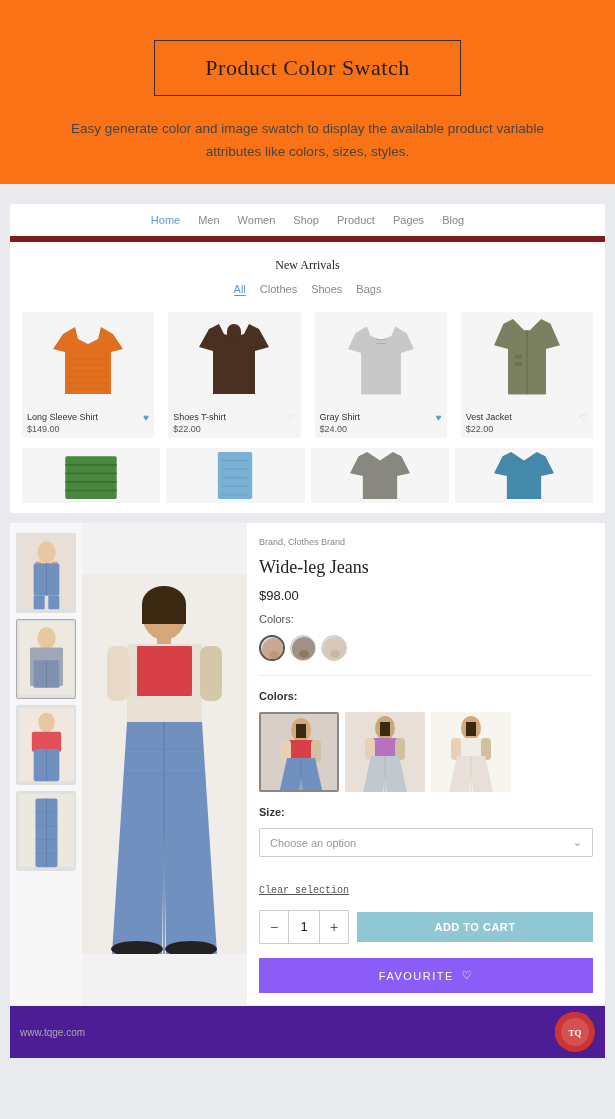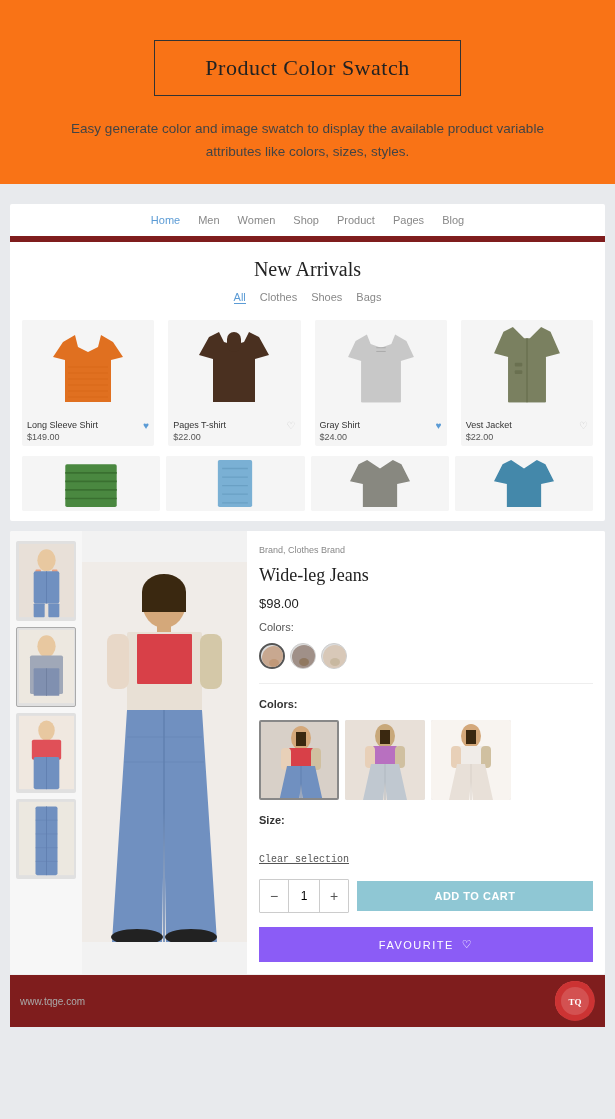--- a/index.html
+++ b/index.html
@@ -60,21 +60,21 @@
       cursor: pointer;
     }
     .shop-nav span.active {
       color: #5b9bd5;
     }
     .shop-title-area {
       text-align: center;
       padding: 16px 0 6px;
     }
     .shop-title-area h2 {
-      font-size: 20px;
+      font-size: 12px;
       font-weight: 400;
       color: #222;
     }
     .filter-tabs {
       display: flex;
       justify-content: center;
       gap: 14px;
       padding: 4px 0 12px;
     }
     .filter-tabs span {
@@ -369,21 +369,21 @@
       cursor: pointer;
       display: flex;
       align-items: center;
       justify-content: center;
       gap: 8px;
       margin-top: 4px;
     }
 
     
     .bottom-bar {
-      background: #7f1d1d;
+      background: #4c1d95;
       margin: 0 10px;
       padding: 6px 10px;
       display: flex;
       justify-content: space-between;
       align-items: center;
       border-top: 1px solid #f0f0f0;
     }
     .bottom-site {
       font-size: 10px;
       color: #aaa;
@@ -459,21 +459,21 @@
     <div class="product-card">
       <div class="product-img">
         <svg viewBox="0 0 70 80" width="60" height="70">
           <polygon points="10,10 0,28 14,32 14,75 56,75 56,32 70,28 60,10 50,5 45,15 35,18 25,15 20,5" fill="#4a3020"></polygon>
           <rect x="14" y="32" width="42" height="43" fill="#4a3020" rx="1"></rect>
           <rect x="28" y="5" width="14" height="20" rx="7" fill="#4a3020"></rect>
         </svg>
       </div>
       <div class="product-info">
         <div>
-          <div class="product-name">Pages T-shirt</div>
+          <div class="product-name">Shoes T-shirt</div>
           <div class="product-price">$22.00</div>
         </div>
         <span class="heart-icon outline">♡</span>
       </div>
     </div>
 
     <div class="product-card">
       <div class="product-img">
         <svg viewBox="0 0 70 85" width="60" height="75">
           <polygon points="8,15 0,32 14,36 14,80 56,80 56,36 70,32 62,15 50,8 46,18 35,22 24,18 20,8" fill="#c8c8c8"></polygon>
@@ -699,20 +699,24 @@
           <rect x="28" y="26" width="24" height="18" fill="#f0ece8" rx="1"></rect>
           <rect x="20" y="26" width="10" height="22" fill="#e8d0b8" rx="4"></rect>
           <rect x="50" y="26" width="10" height="22" fill="#d0c0a0" rx="4"></rect>
           <path d="M26,44 L18,80 L38,80 L40,62 L42,80 L62,80 L54,44 Z" fill="#e8e0d8"></path>
           <line x1="40" y1="44" x2="40" y2="80" stroke="#d8d0c8" stroke-width="1"></line>
         </svg>
       </div>
     </div>
 
     <div class="size-label">Size:</div>
+    <div class="size-dropdown">
+      <span>Choose an option</span>
+      <span>⌄</span>
+    </div>
     <div class="clear-selection">Clear selection</div>
 
     <div class="qty-cart-row">
       <div class="qty-control">
         <button class="qty-btn">−</button>
         <div class="qty-val">1</div>
         <button class="qty-btn">+</button>
       </div>
       <button class="add-to-cart-btn">ADD TO CART</button>
     </div>

